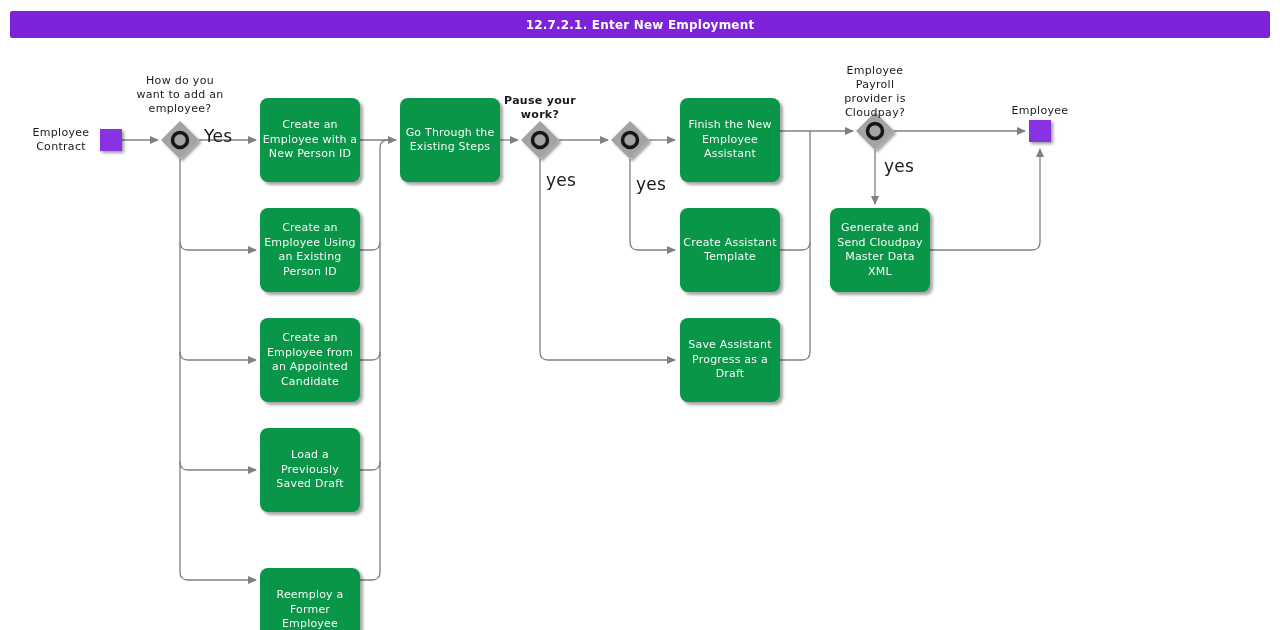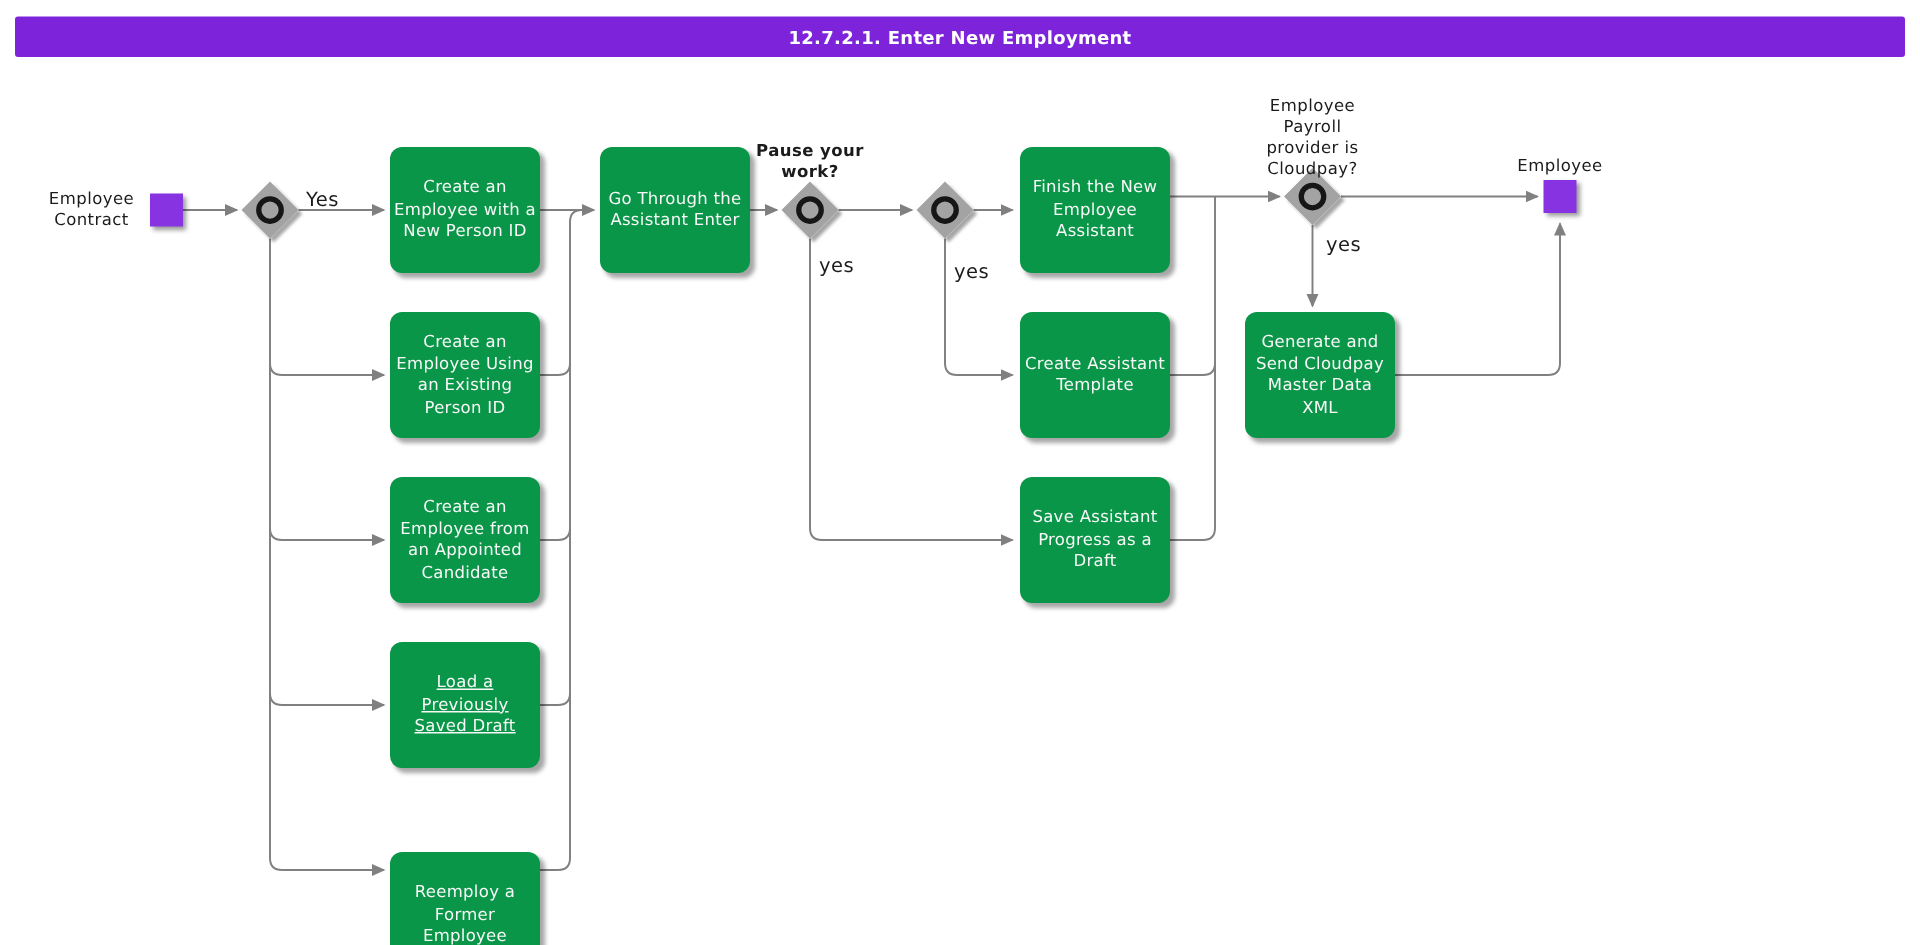--- a/index.html
+++ b/index.html
@@ -43,21 +43,21 @@
     position: absolute;
     font-size: 11px;
     line-height: 14px;
     letter-spacing: 0.3px;
     color: #1b1b1b;
     text-align: center;
     white-space: pre-line;
   }
   .edge-lbl {
     position: absolute;
-    font-size: 13px;
+    font-size: 17px;
     letter-spacing: 0.3px;
     color: #1b1b1b;
     white-space: nowrap;
   }
   .event-square {
     position: absolute;
     width: 22px; height: 22px;
     background: #8833e1;
     box-shadow: 2px 2px 3px rgba(0,0,0,0.4);
   }
@@ -126,20 +126,23 @@
     </g>
   </svg>
 
   <div class="event-square" style="left:100px; top:129px;"></div>
   <div class="event-square" style="left:1029px; top:120px;"></div>
 
   <div class="lbl" style="left:23px; top:126px; width:76px;">Employee
 Contract</div>
   <div class="lbl" style="left:1000px; top:104px; width:80px;">Employee</div>
 
+  <div class="lbl" style="left:125px; top:74px; width:110px;">How do you
+want to add an
+employee?</div>
   <div class="lbl" style="left:495px; top:94px; width:90px;font-weight:bold;">Pause your
 work?</div>
   <div class="lbl" style="left:835px; top:64px; width:80px;">Employee
 Payroll
 provider is
 Cloudpay?</div>
 
   <div class="edge-lbl" style="left:204px; top:126px;">Yes</div>
   <div class="edge-lbl" style="left:546px; top:170px;">yes</div>
   <div class="edge-lbl" style="left:636px; top:174px;">yes</div>
@@ -149,28 +152,28 @@
 Employee with a
 New Person ID</div>
   <div class="box" style="left:260px; top:208px;">Create an
 Employee Using
 an Existing
 Person ID</div>
   <div class="box" style="left:260px; top:318px;">Create an
 Employee from
 an Appointed
 Candidate</div>
-  <div class="box" style="left:260px; top:428px;text-decoration:underline;">Load a
+  <div class="box" style="left:260px; top:428px;">Load a
 Previously
 Saved Draft</div>
   <div class="box" style="left:260px; top:568px;">Reemploy a
 Former
 Employee</div>
   <div class="box" style="left:400px; top:98px;">Go Through the
-Assistant Enter</div>
+Existing Steps</div>
   <div class="box" style="left:680px; top:98px;">Finish the New
 Employee
 Assistant</div>
   <div class="box" style="left:680px; top:318px;">Save Assistant
 Progress as a
 Draft</div>
   <div class="box" style="left:680px; top:208px;">Create Assistant
 Template</div>
   <div class="box" style="left:830px; top:208px;">Generate and
 Send Cloudpay

